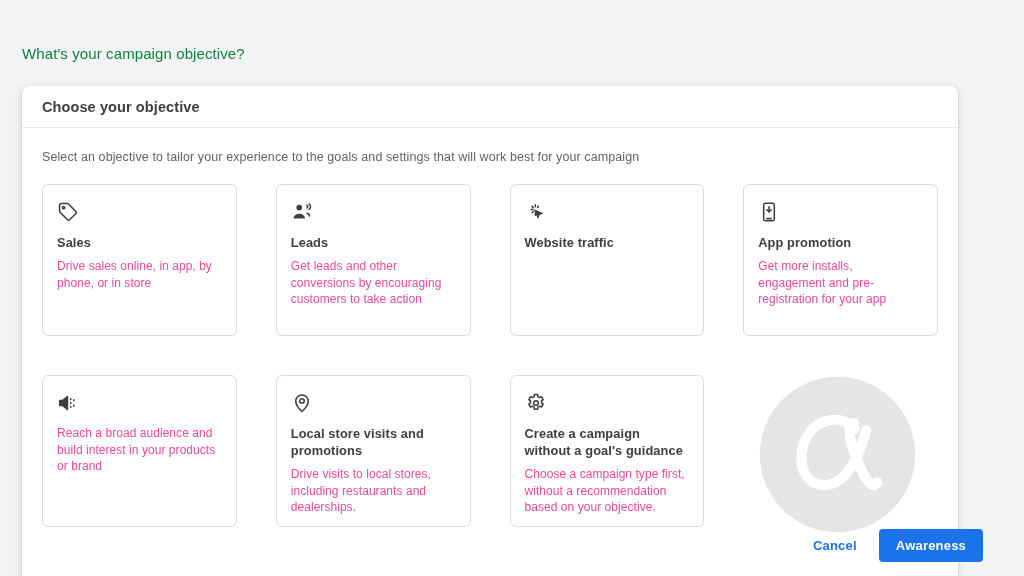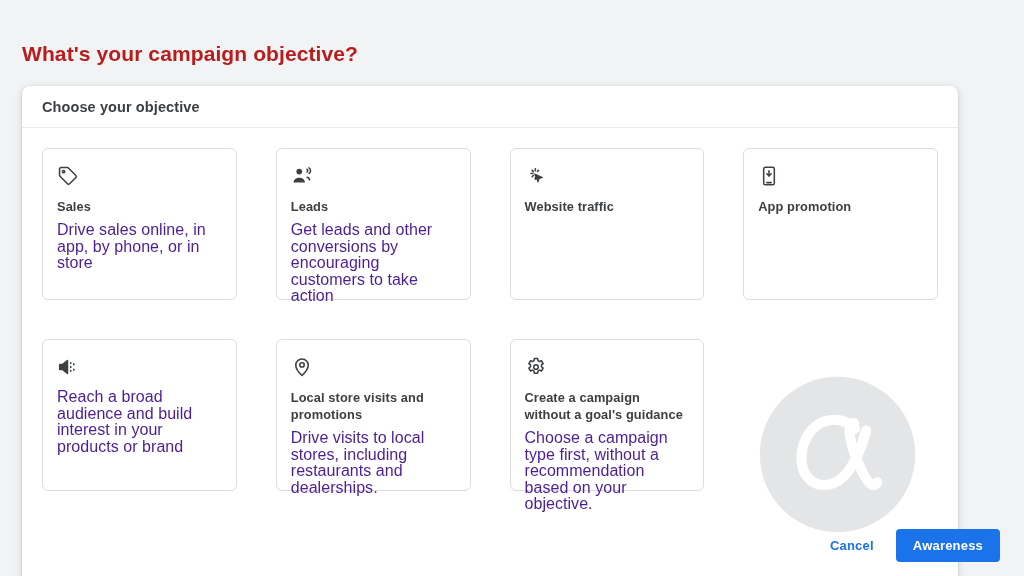--- a/index.html
+++ b/index.html
@@ -7,23 +7,23 @@
     width: 1024px; height: 576px;
     background: #f1f3f4;
     font-family: "Liberation Sans", sans-serif;
     overflow: hidden;
   }
   #root { position: relative; width: 1024px; height: 576px; }
 
   .page-title {
     position: absolute;
     left: 22px; top: 40px;
-    font-size: 21px;
-    font-weight: 700;
-    color: #b91c1c;
+    font-size: 15px;
+    font-weight: 400;
+    color: #15803d;
     letter-spacing: 0.1px;
     line-height: 28px;
   }
 
   .panel {
     position: absolute;
     left: 22px; top: 86px;
     width: 936px; height: 514px;
     background: #ffffff;
     border-radius: 8px;
@@ -83,34 +83,34 @@
 
   .card-title {
     font-size: 12.8px;
     font-weight: 700;
     color: #3c4043;
     line-height: 17px;
     margin-bottom: 7px;
     letter-spacing: 0.1px;
   }
   .card-desc {
-    font-size: 16px;
-    color: #4c1d95;
+    font-size: 12px;
+    color: #ec4899;
     line-height: 16.5px;
     letter-spacing: 0.05px;
   }
 
   .footer {
     position: absolute;
     left: 0; top: 514px;
     width: 1024px; height: 62px;
     display: flex;
     align-items: center;
     justify-content: flex-end;
-    padding-right: 24px;
+    padding-right: 41px;
     gap: 14px;
     border-radius: 22px;
   }
   .btn-cancel {
     background: none;
     border: none;
     color: #1a73e8;
     font-family: "Liberation Sans", sans-serif;
     font-size: 13px;
     font-weight: 700;
@@ -147,20 +147,21 @@
 
   <div class="page-title">What's your campaign objective?</div>
 
   <div class="panel">
 
     <div class="panel-header">
       <span class="panel-header-title">Choose your objective</span>
     </div>
 
     <div class="panel-body">
+      <div class="subtitle">Select an objective to tailor your experience to the goals and settings that will work best for your campaign</div>
 
       <div class="grid">
 
         <div class="obj-card">
           <span class="card-icon">
             <svg viewBox="0 0 24 24" fill="none" stroke="currentColor" stroke-width="1.7" stroke-linecap="round" stroke-linejoin="round">
               <path d="M20.6 11.4 12.4 3.2a1.6 1.6 0 0 0-1.13-.47H4.4A1.6 1.6 0 0 0 2.8 4.33v6.87c0 .42.17.83.47 1.13l8.2 8.2a1.6 1.6 0 0 0 2.26 0l6.87-6.87a1.6 1.6 0 0 0 0-2.26z"></path>
               <circle cx="7.2" cy="7.2" r="1.25"></circle>
             </svg>
           </span>
@@ -200,20 +201,21 @@
         <div class="obj-card">
           <span class="card-icon">
             <svg viewBox="0 0 24 24" fill="none" stroke="currentColor" stroke-width="1.7" stroke-linecap="round" stroke-linejoin="round">
               <rect x="6.2" y="2.4" width="11.6" height="19.2" rx="1.8"></rect>
               <path d="M9.6 19.2h4.8"></path>
               <path d="M12 6.4v5.4"></path>
               <path d="M9.7 9.6 12 11.9l2.3-2.3"></path>
             </svg>
           </span>
           <div class="card-title">App promotion</div>
+          <div class="card-desc">Get more installs, engagement and pre-registration for your app</div>
         </div>
 
         <div class="obj-card">
           <span class="card-icon">
             <svg viewBox="0 0 24 24" fill="none" stroke="currentColor" stroke-width="1.7" stroke-linecap="round" stroke-linejoin="round">
               <path d="M3 9.2h3.4L11.4 5v14l-5-4.2H3z" fill="currentColor" stroke="currentColor"></path>
               <path d="M15 7.3v.9"></path>
               <path d="M15 11.6v.9"></path>
               <path d="M15 15.8v.9"></path>
               <path d="M18.3 8.6v1"></path>

